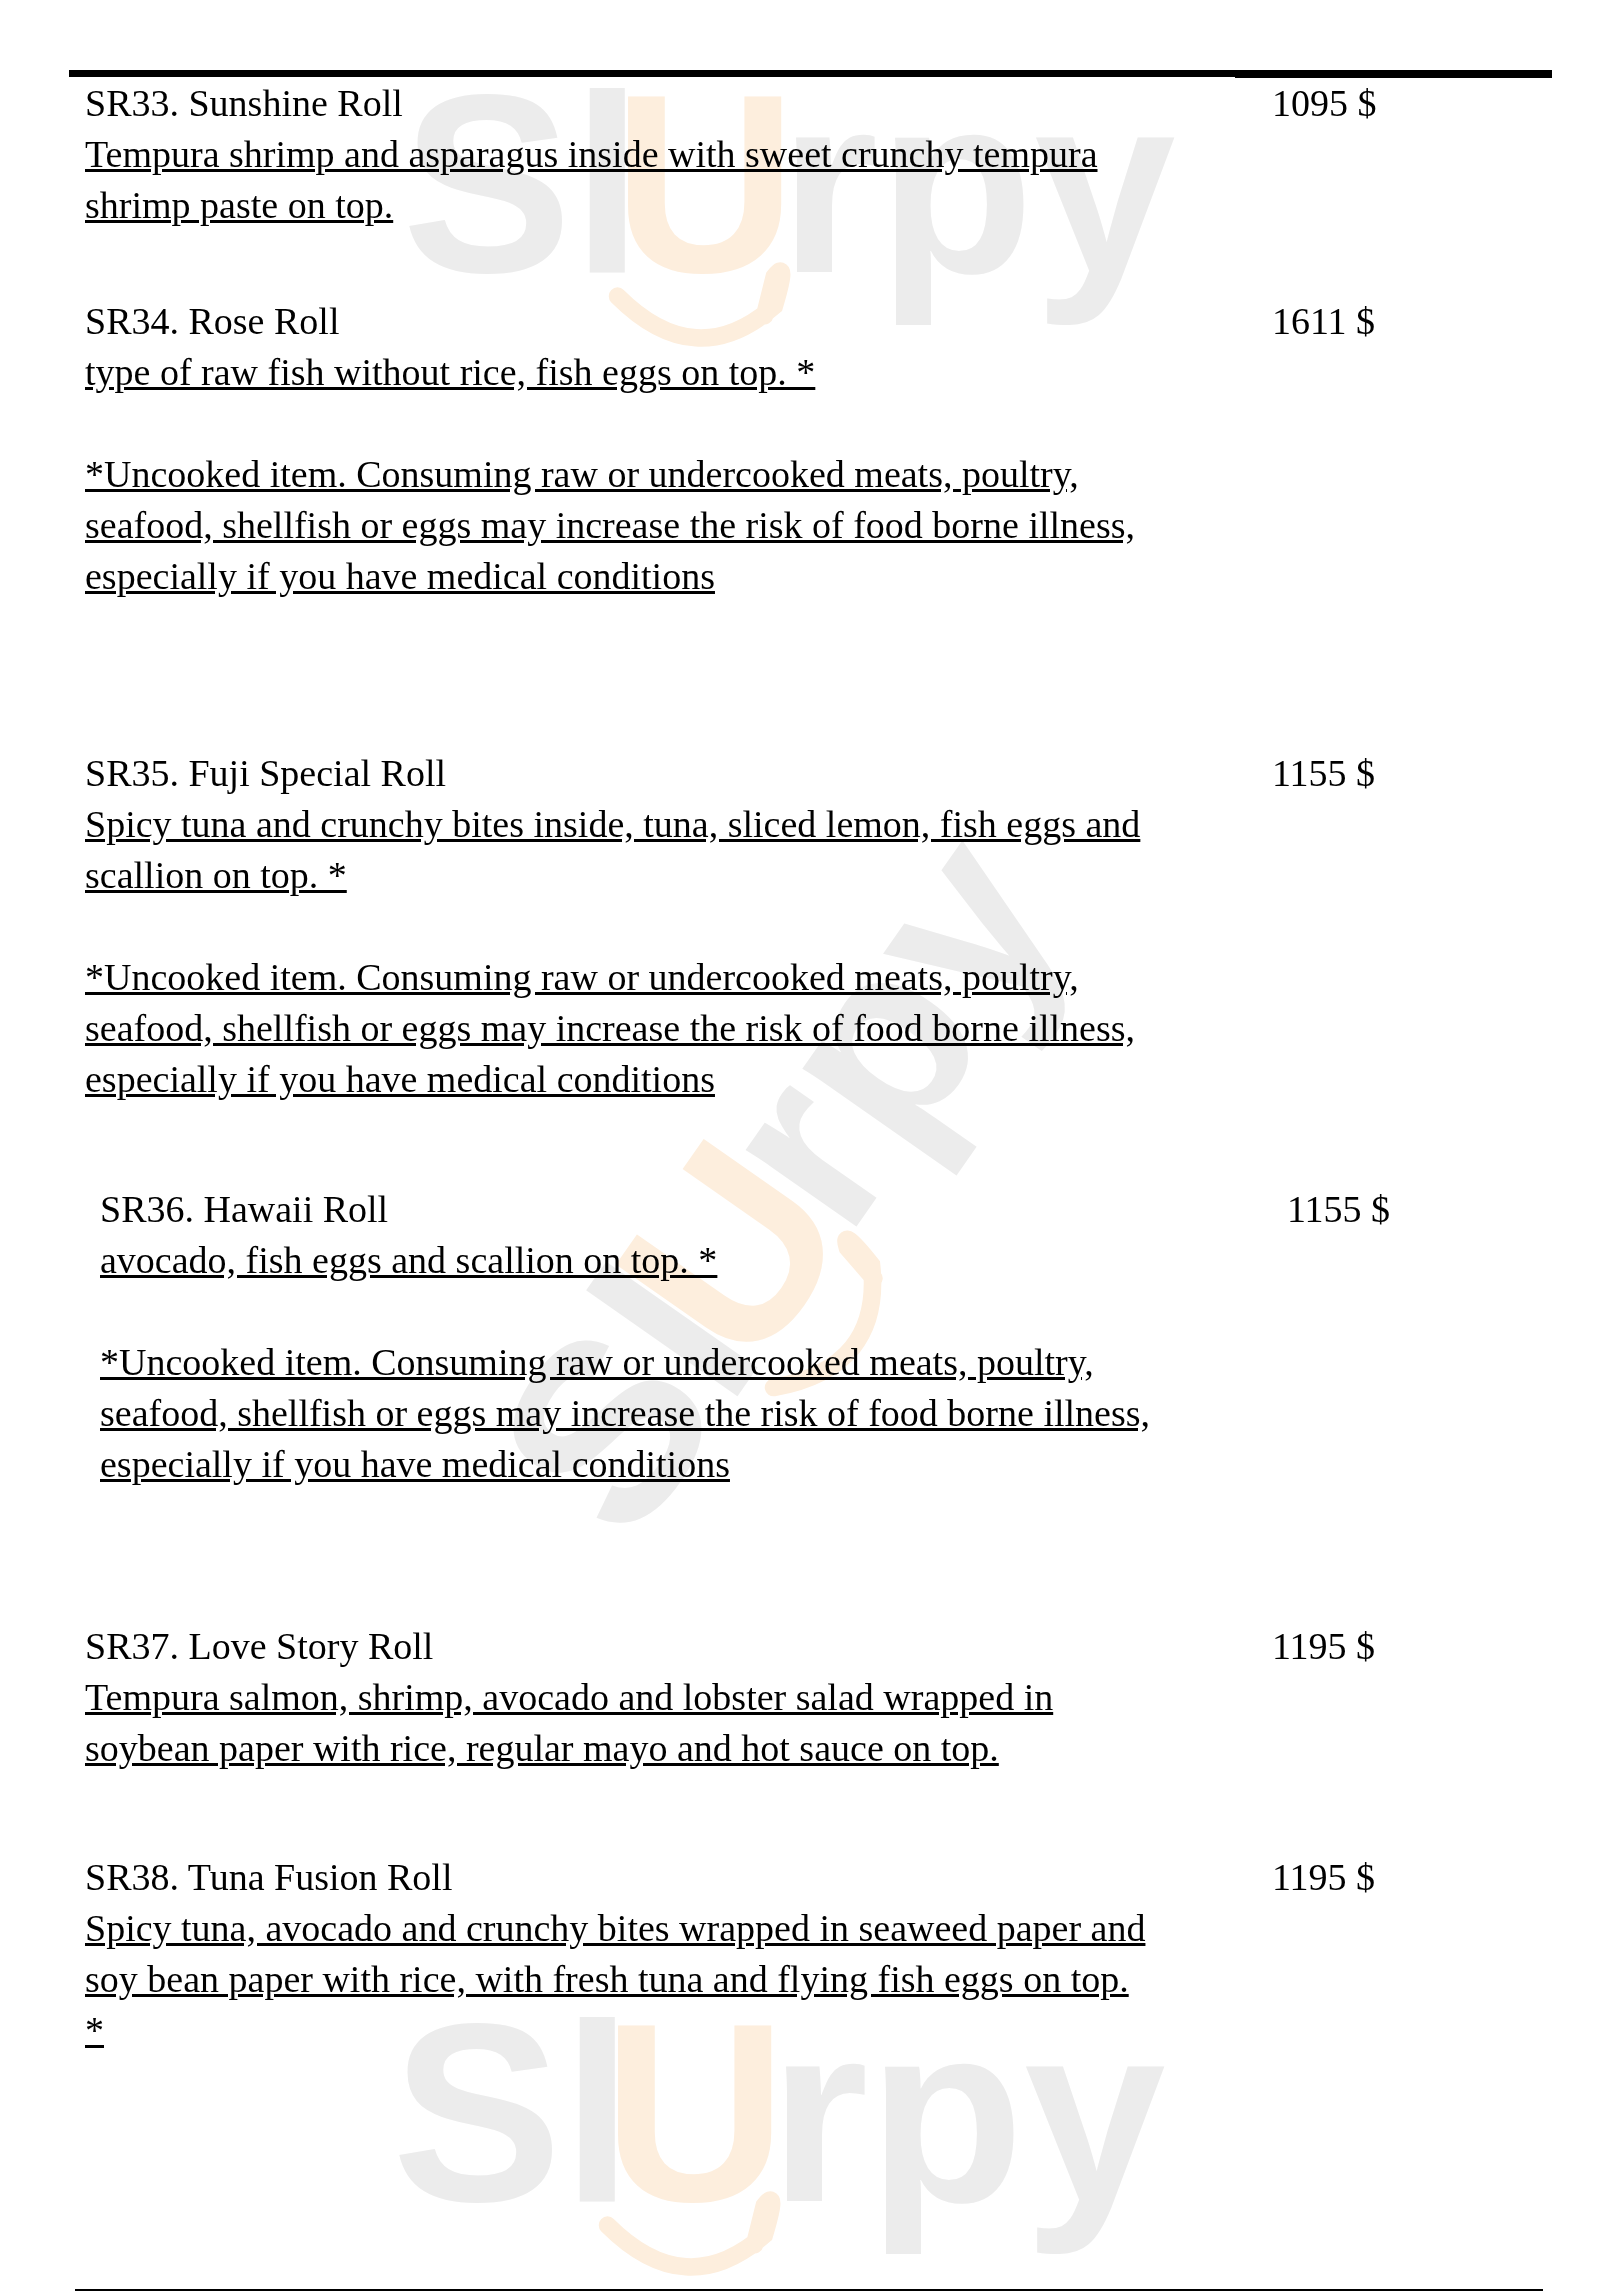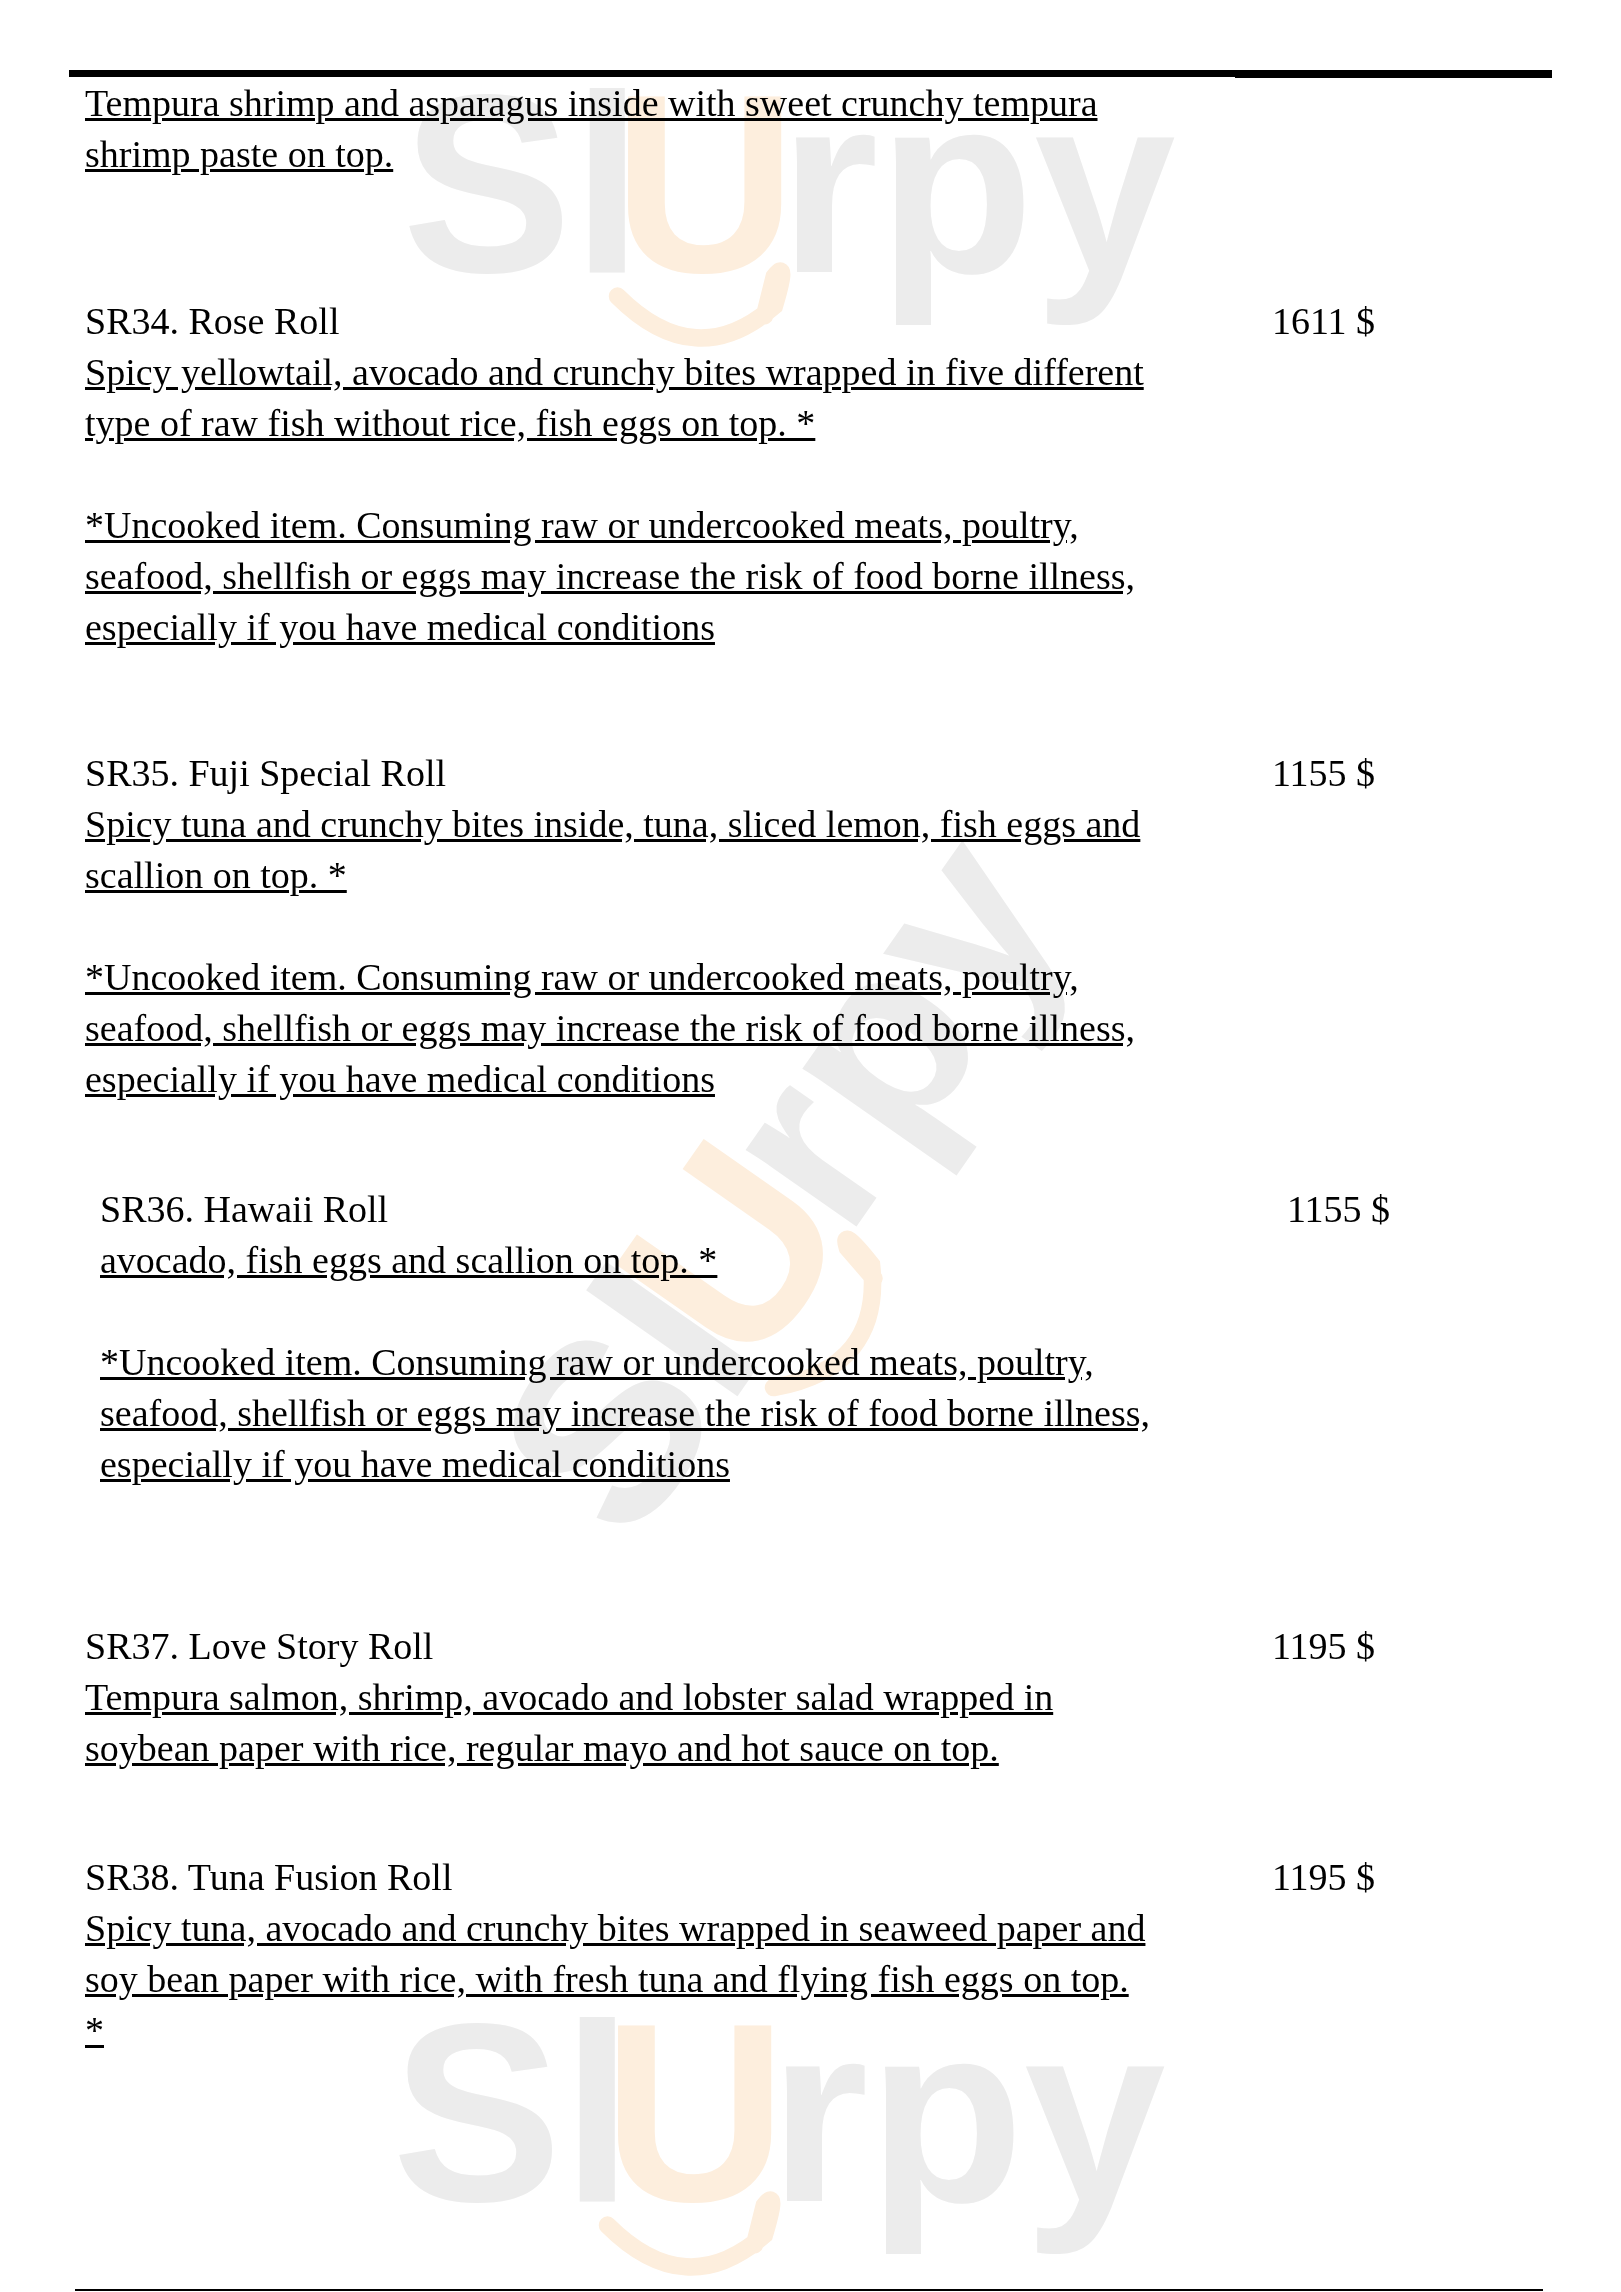--- a/index.html
+++ b/index.html
@@ -113,33 +113,36 @@
     <text x="0" y="215" font-family="Liberation Sans, DejaVu Sans, sans-serif" font-weight="bold" font-size="260" fill="#ececec">Sl</text>
     <text x="215" y="215" font-family="Liberation Sans, DejaVu Sans, sans-serif" font-weight="bold" font-size="260" fill="#fdeedd">U</text>
     <text x="385" y="215" font-family="Liberation Sans, DejaVu Sans, sans-serif" font-weight="bold" font-size="260" fill="#ececec">rpy</text>
     <path d="M220 240 Q300 320 380 250 Q395 200 380 220 L370 260" stroke="#fdeedd" stroke-width="18" fill="none" stroke-linecap="round"></path>
   </svg>
 </div>
 
 <div class="menu">
 
   <div class="item" style="top:78px;">
+    <div class="item-row">
+      <span class="item-name">SR33. Sunshine Roll</span>
+      <span class="item-price">1095 $</span>
+    </div>
     <div class="item-desc">
       <span>Tempura shrimp and asparagus inside with sweet crunchy tempura</span>
       <span>shrimp paste on top.</span>
     </div>
   </div>
 
   <div class="item" style="top:296px;">
     <div class="item-row">
       <span class="item-name">SR34. Rose Roll</span>
       <span class="item-price">1611 $</span>
     </div>
     <div class="item-desc">
-      <span>Spicy yellowtail, avocado and crunchy bites wrapped in five different</span>
       <span>type of raw fish without rice, fish eggs on top. *</span>
     </div>
     <div class="item-note">
       <span>*Uncooked item. Consuming raw or undercooked meats, poultry,</span>
       <span>seafood, shellfish or eggs may increase the risk of food borne illness,</span>
       <span>especially if you have medical conditions</span>
     </div>
   </div>
 
   <div class="item" style="top:748px;">

